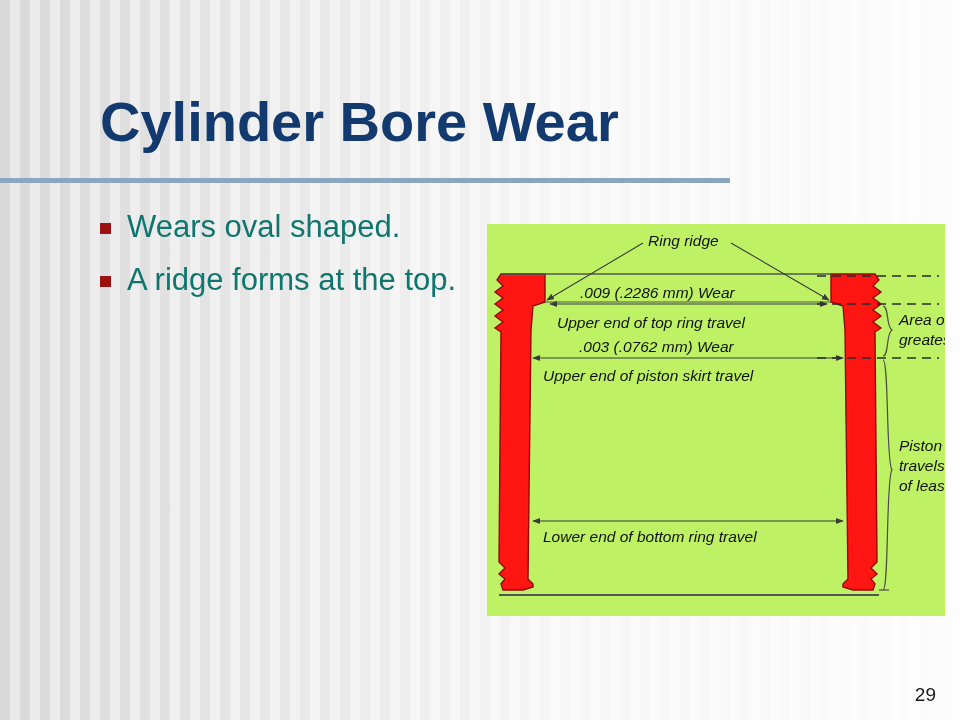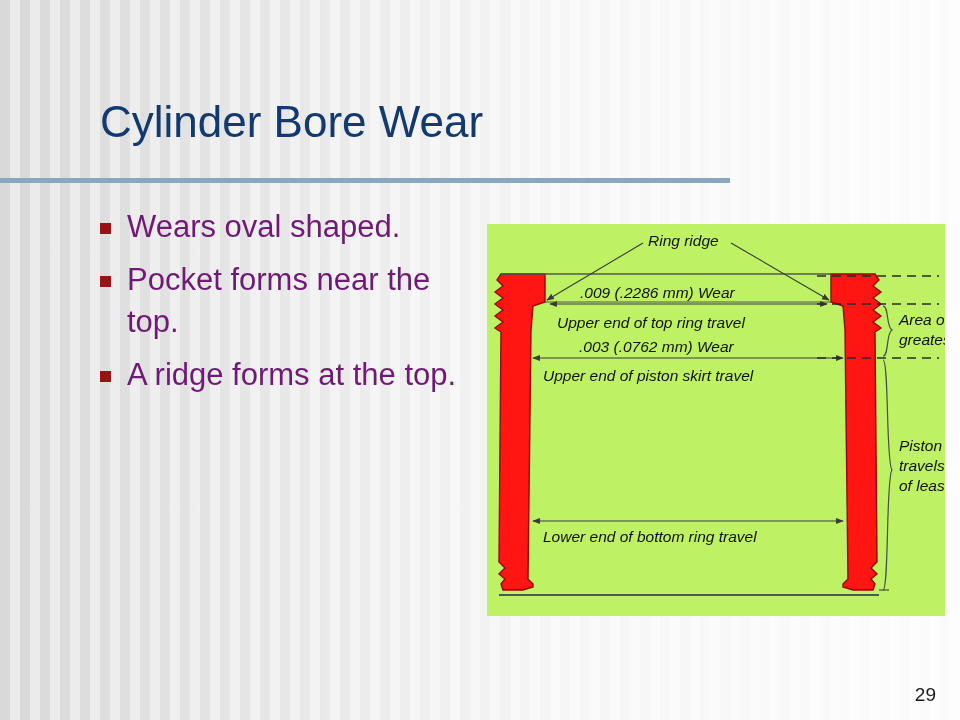--- a/index.html
+++ b/index.html
@@ -16,24 +16,24 @@
         #d9d9d9 0px, #d9d9d9 10px,
         #eaeaea 10px, #eaeaea 20px);
     position: relative;
   }
 
   
   #slide-title {
     position: absolute;
     left: 100px;
     top: 92px;
-    font-size: 44px;
+    font-size: 56px;
     line-height: 60px;
     color: #123a6e;
-    font-weight: normal;
+    font-weight: bold;
     letter-spacing: 0px;
     white-space: nowrap;
   }
   #title-rule {
     position: absolute;
     left: 0px;
     top: 178px;
     width: 730px;
     height: 5px;
     background: #8ba7c0;
@@ -54,21 +54,21 @@
   .bullet-marker {
     flex: 0 0 auto;
     width: 11px; height: 11px;
     background: #9b1010;
     margin-top: 17px;
     margin-right: 16px;
   }
   .bullet-text {
     font-size: 31px;
     line-height: 42px;
-    color: #701a75;
+    color: #0f766e;
     flex: 1 1 auto;
   }
 
   
   #page-number {
     position: absolute;
     right: 24px;
     bottom: 14px;
     font-size: 19px;
     color: #1a1a1a;
@@ -96,24 +96,20 @@
 </head>
 <body>
 
 <div id="slide-title">Cylinder Bore Wear</div>
 <div id="title-rule"></div>
 
 <div id="bullet-list">
   <div class="bullet-row">
     <span class="bullet-marker"></span>
     <span class="bullet-text">Wears oval shaped.</span>
-  </div>
-  <div class="bullet-row">
-    <span class="bullet-marker"></span>
-    <span class="bullet-text">Pocket forms near the top.</span>
   </div>
   <div class="bullet-row">
     <span class="bullet-marker"></span>
     <span class="bullet-text">A ridge forms at the top.</span>
   </div>
 </div>
 
 <div id="page-number">29</div>
 
 <div id="diagram-panel">

